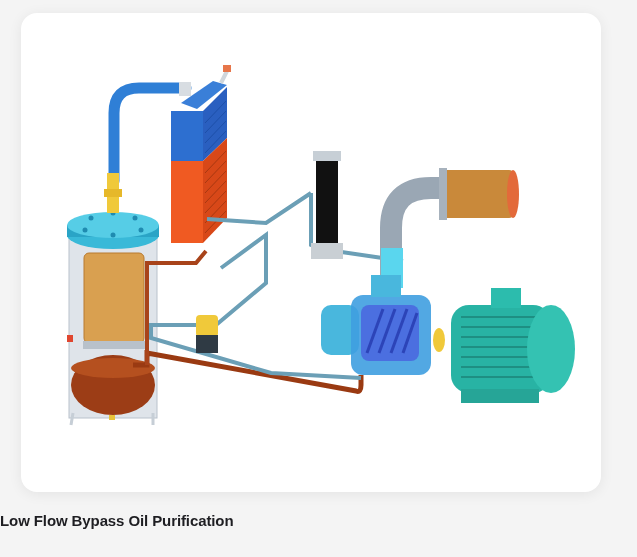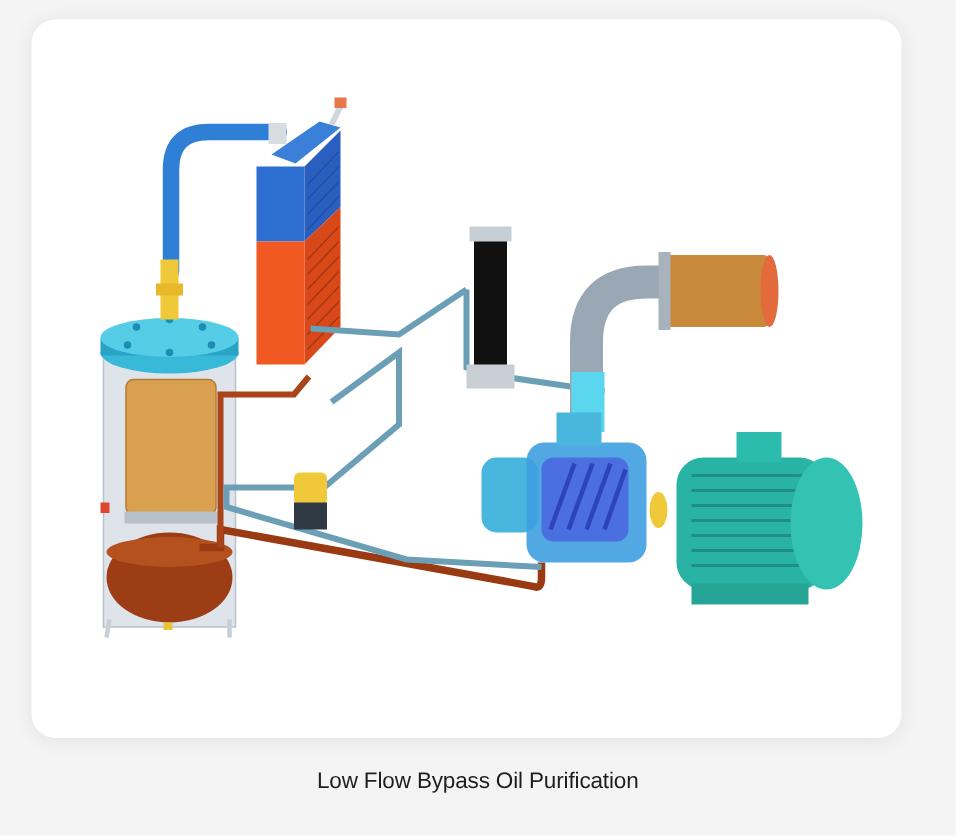--- a/index.html
+++ b/index.html
@@ -1,19 +1,19 @@
 <!DOCTYPE html>
 <html><head>
 <meta charset="utf-8">
 <style>
   html,body{margin:0;padding:0;}
   body{width:637px;height:557px;background:#f4f4f4;position:relative;overflow:hidden;font-family:"Liberation Sans",sans-serif;}
   .card{position:absolute;left:21px;top:13px;width:580px;height:479px;background:#fff;border-radius:16px;box-shadow:0 2px 14px rgba(0,0,0,0.07);overflow:hidden;}
   .illus{position:absolute;left:0;top:0;width:580px;height:479px;}
-  .caption{position:absolute;left:0;top:512px;width:637px;text-align:center;font-size:15px;font-weight:normal;color:#1e1e22;letter-spacing:-0.1px;}
+  .caption{position:absolute;left:0;top:512px;width:637px;font-size:15px;font-weight:bold;color:#1e1e22;letter-spacing:-0.1px;}
 </style>
 </head>
 <body>
 
 <div class="card">
   <svg class="illus" viewBox="0 0 580 479" xmlns="http://www.w3.org/2000/svg">
 
     <path d="M93 168 L93 100 Q93 75 118 75 L165 75" stroke="#2f7fd6" stroke-width="11" fill="none" stroke-linecap="round"></path>
     <rect x="158" y="69" width="12" height="14" fill="#d8dde2"></rect>
 

